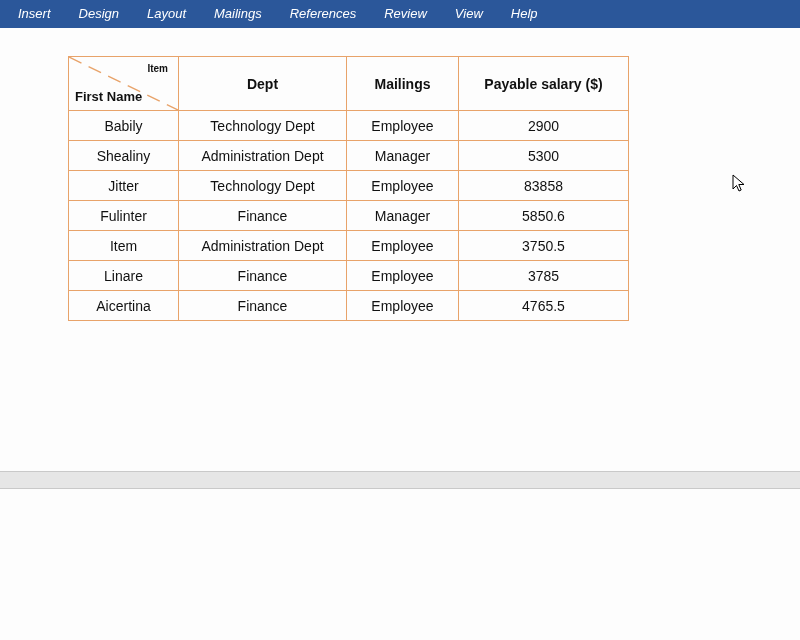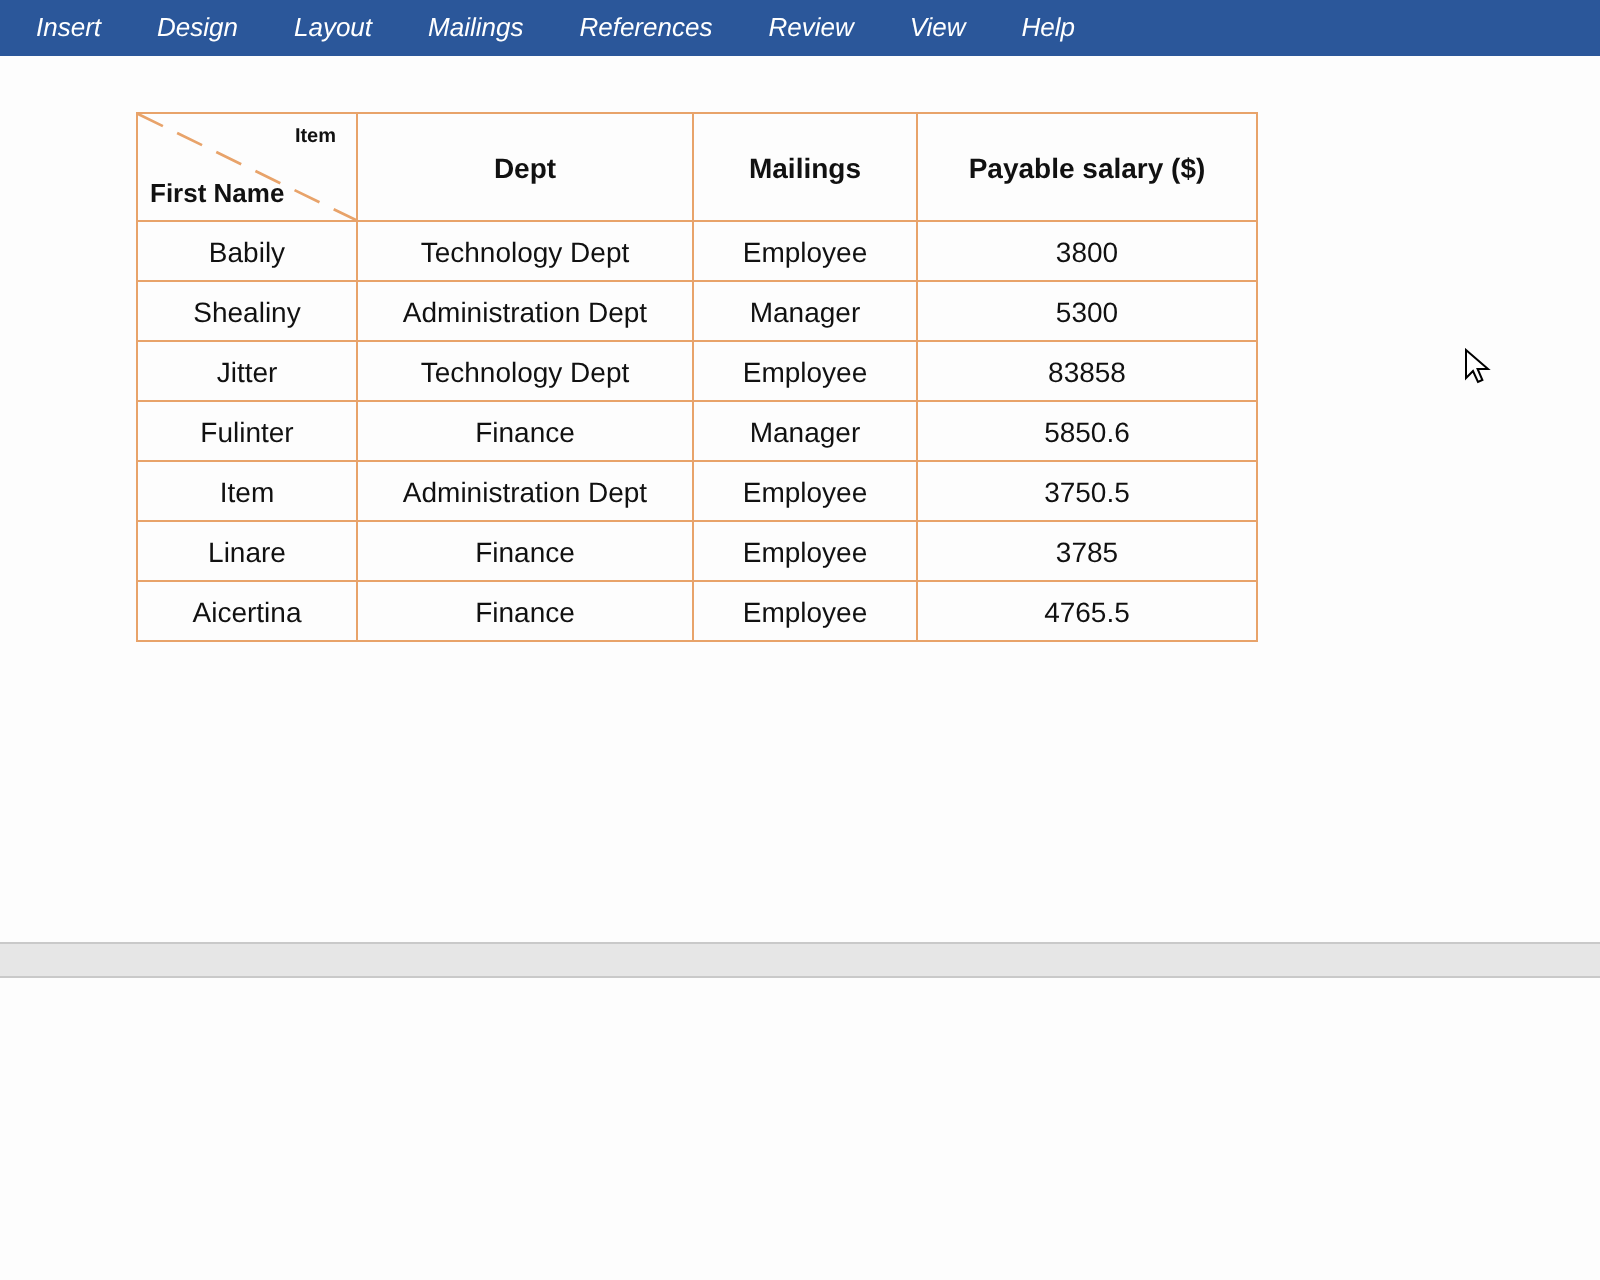--- a/index.html
+++ b/index.html
@@ -134,21 +134,21 @@
           <th class="col-b">Dept</th>
           <th class="col-c">Mailings</th>
           <th class="col-d">Payable salary ($)</th>
         </tr>
       </thead>
       <tbody id="tbody">
           <tr>
             <td class="col-a">Babily</td>
             <td class="col-b">Technology Dept</td>
             <td class="col-c">Employee</td>
-            <td class="col-d">3800</td>
+            <td class="col-d">2900</td>
           </tr>
           <tr>
             <td class="col-a">Shealiny</td>
             <td class="col-b">Administration Dept</td>
             <td class="col-c">Manager</td>
             <td class="col-d">5300</td>
           </tr>
           <tr>
             <td class="col-a">Jitter</td>
             <td class="col-b">Technology Dept</td>

